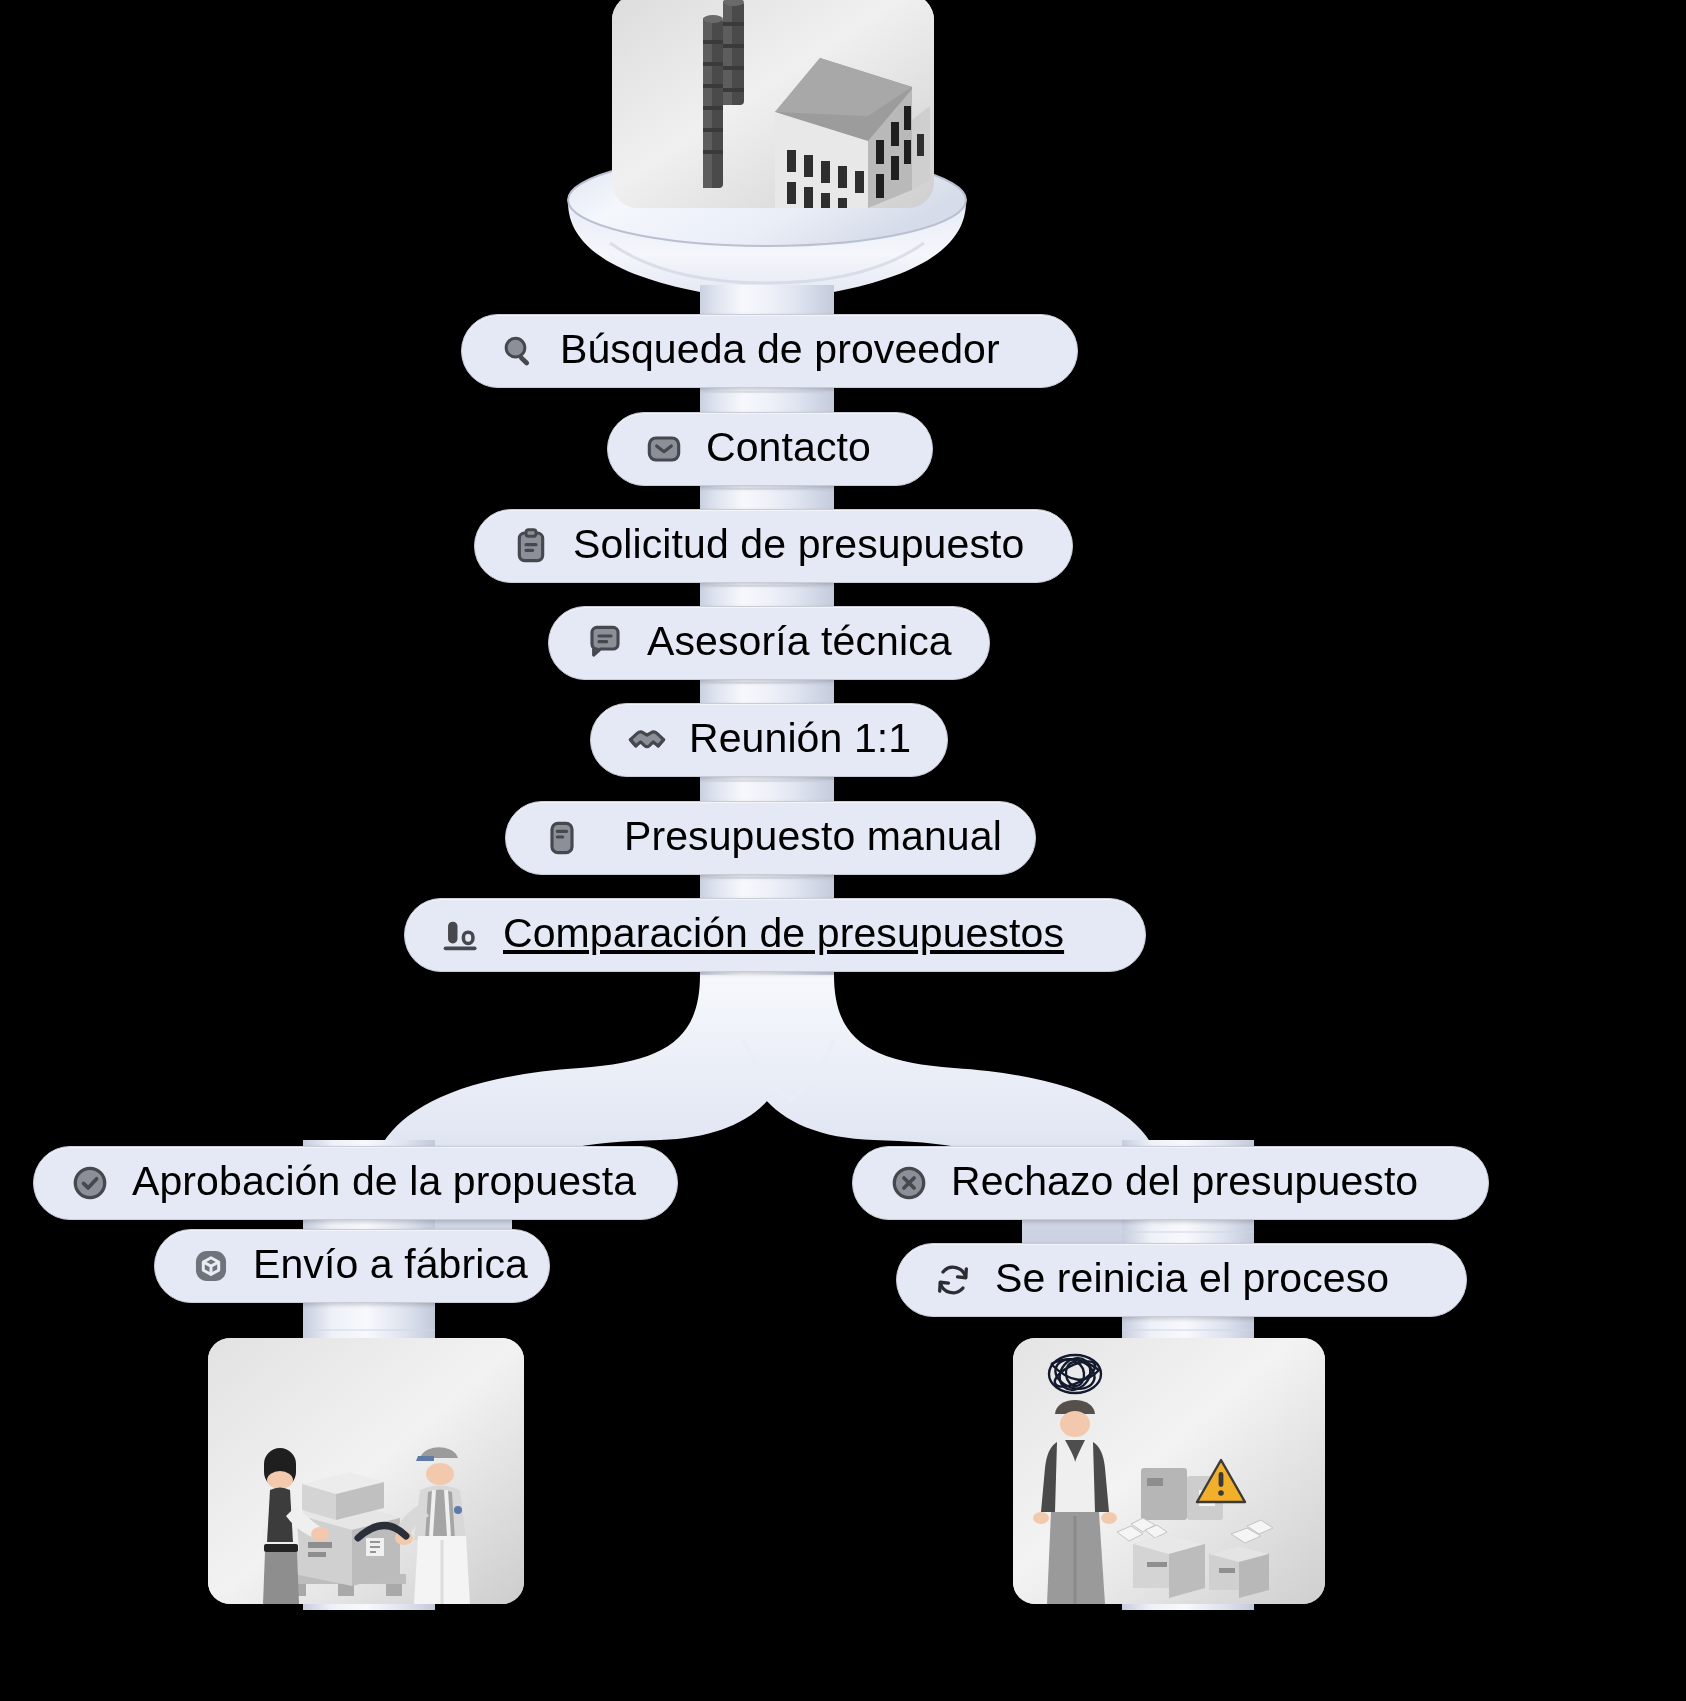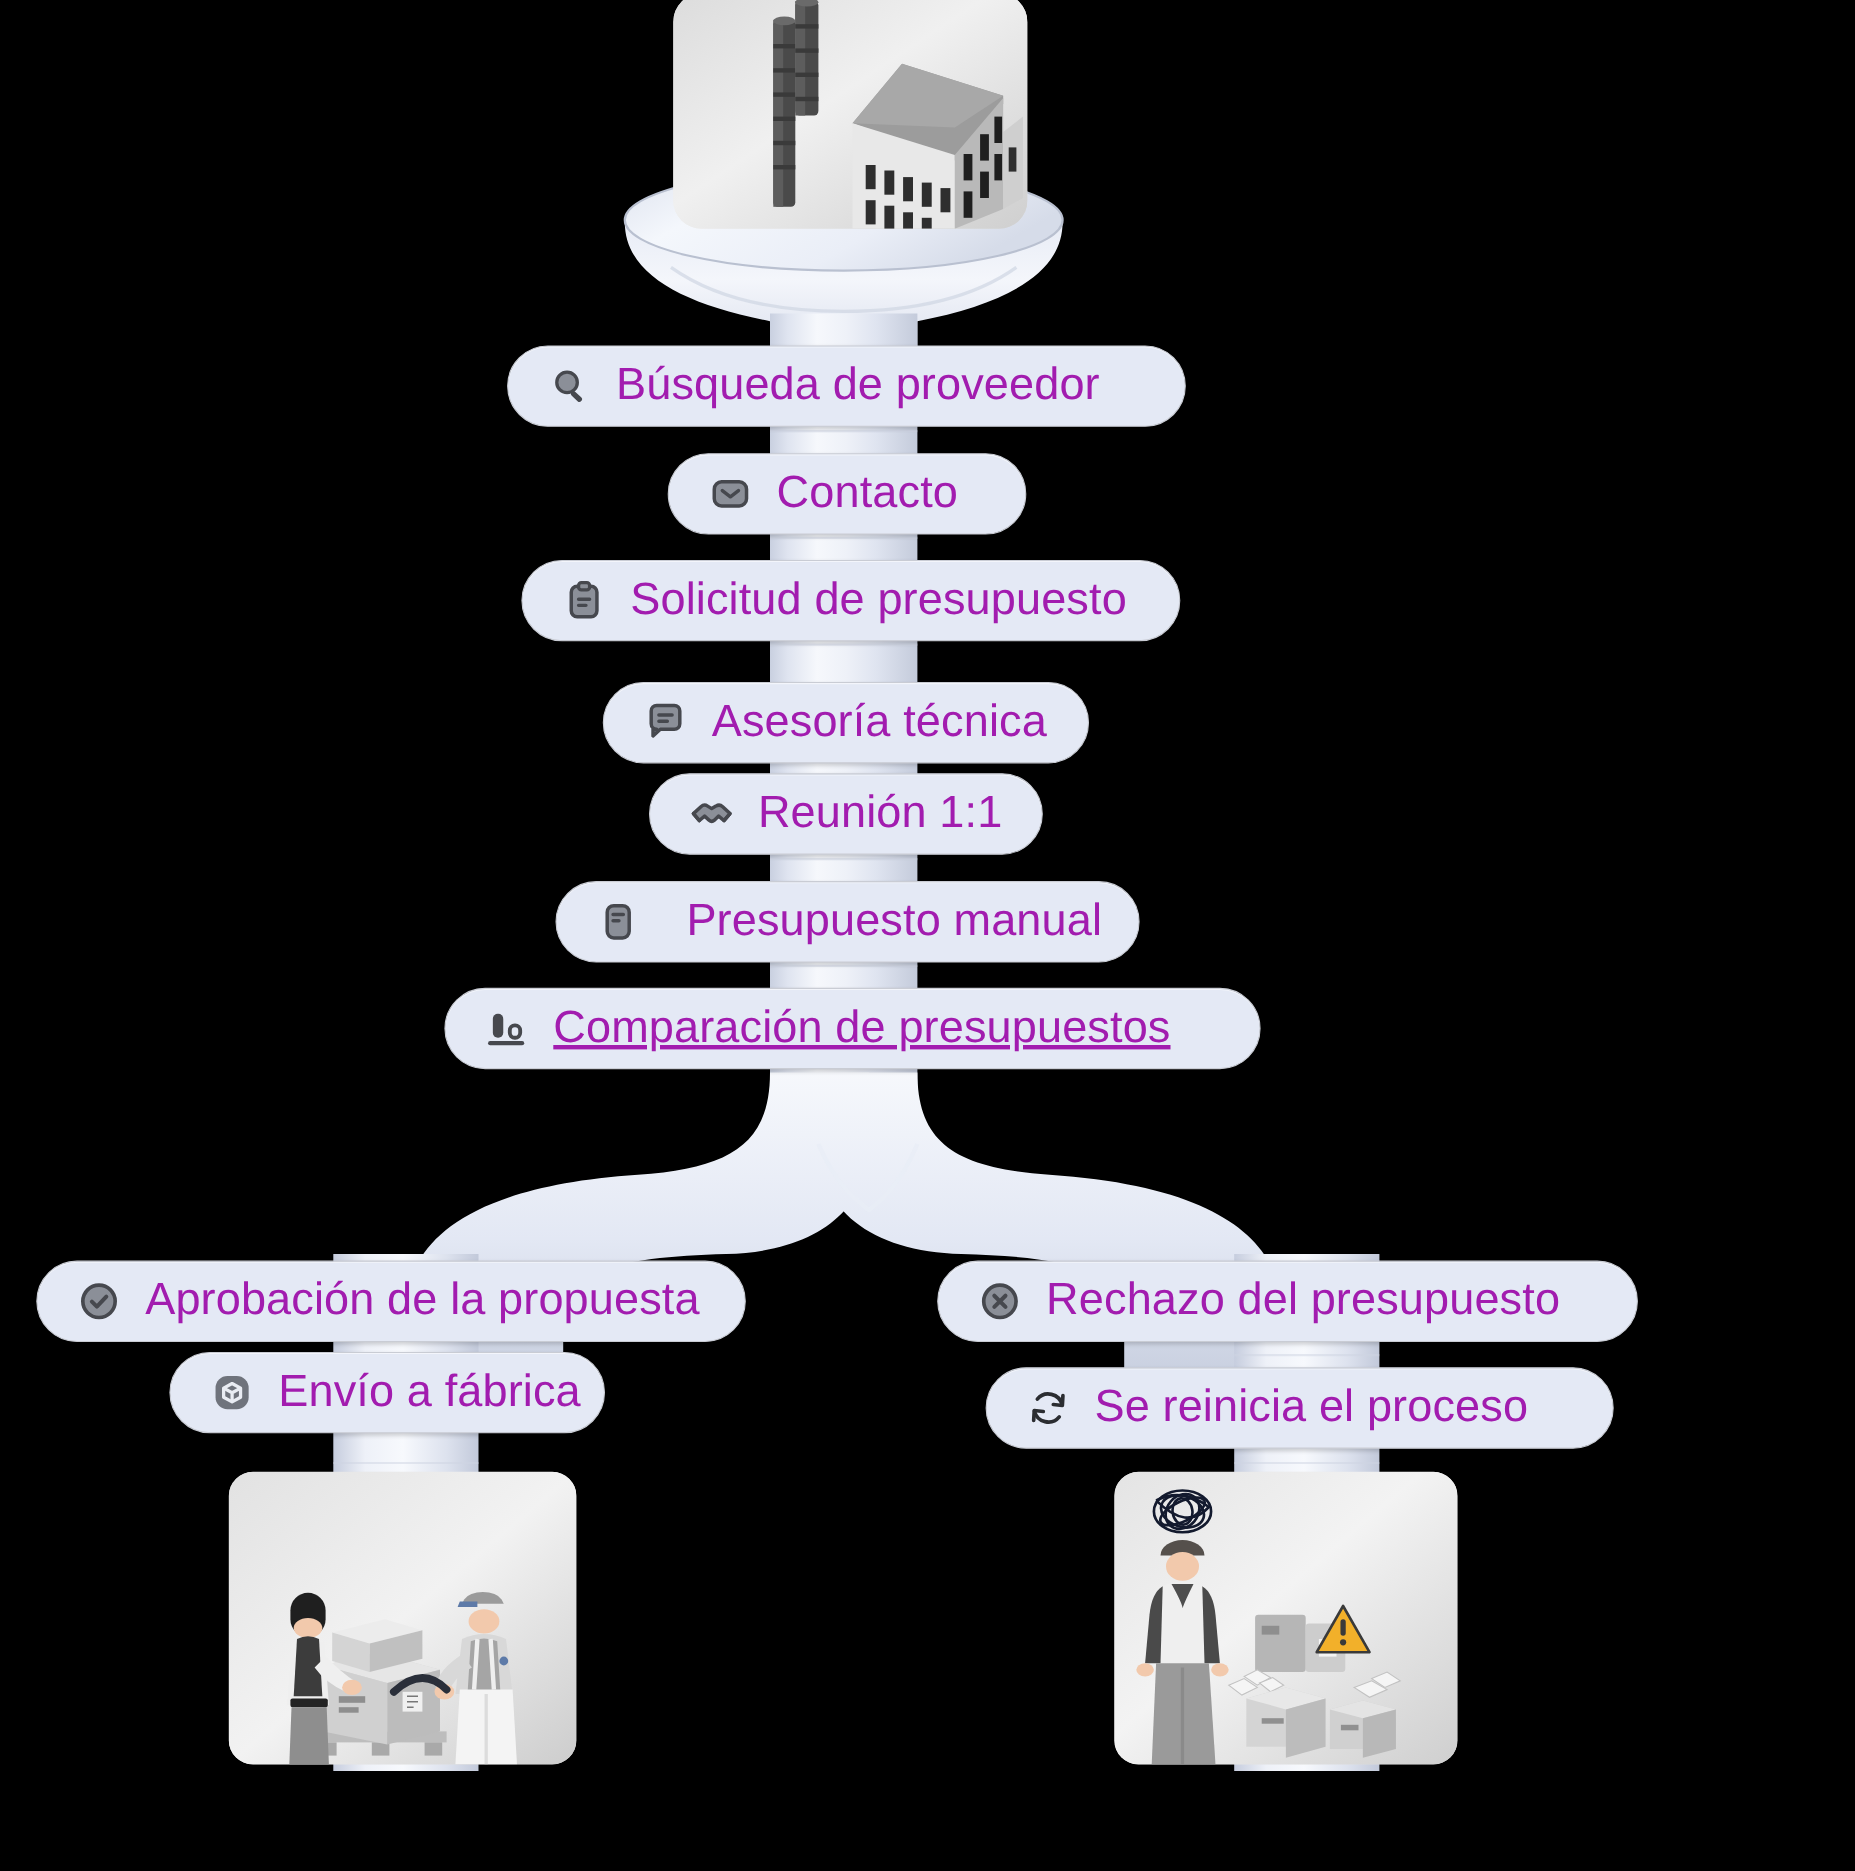--- a/index.html
+++ b/index.html
@@ -50,21 +50,21 @@
     display: flex;
     align-items: center;
     gap: 20px;
     box-sizing: border-box;
     height: 74px;
     padding: 0 34px;
     border-radius: 999px;
     background: #e4e9f5;
     border: 1px solid #c9ccd4;
     box-shadow: 0 2px 4px rgba(0,0,0,0.18), inset 0 1px 0 rgba(255,255,255,0.55);
-    color: #a21caf;
+    color: #000000;
     font-size: 41px;
     line-height: 1;
     white-space: nowrap;
     letter-spacing: 0.1px;
   }
   .pill .pill-label {
     transform: translateY(-2px);
   }
   .pill .ico {
     display: inline-flex;
@@ -73,21 +73,21 @@
     width: 44px;
     height: 44px;
     flex: 0 0 auto;
   }
   .pill .ico svg { display:block; }
 
   
   #pill-0 { left: 461px;  top: 314px;  width: 617px; }
   #pill-1 { left: 607px;  top: 412px;  width: 326px; }
   #pill-2 { left: 474px;  top: 509px;  width: 599px; }
-  #pill-3 { left: 548px;  top: 606px;  width: 442px; margin-top: 14px; }
+  #pill-3 { left: 548px;  top: 606px;  width: 442px; }
   #pill-4 { left: 590px;  top: 703px;  width: 358px; }
   #pill-5 { left: 505px;  top: 801px;  width: 531px; gap: 40px; }
   #pill-6 { left: 404px;  top: 898px;  width: 742px; text-decoration: underline; }
   #pill-7 { left: 33px;   top: 1146px; width: 645px; text-align: right; }
   #pill-8 { left: 154px;  top: 1229px; width: 396px; }
   #pill-9 { left: 852px;  top: 1146px; width: 637px; text-align: center; }
   #pill-10{ left: 896px;  top: 1243px; width: 571px; }
 </style>
 </head>
 <body>

